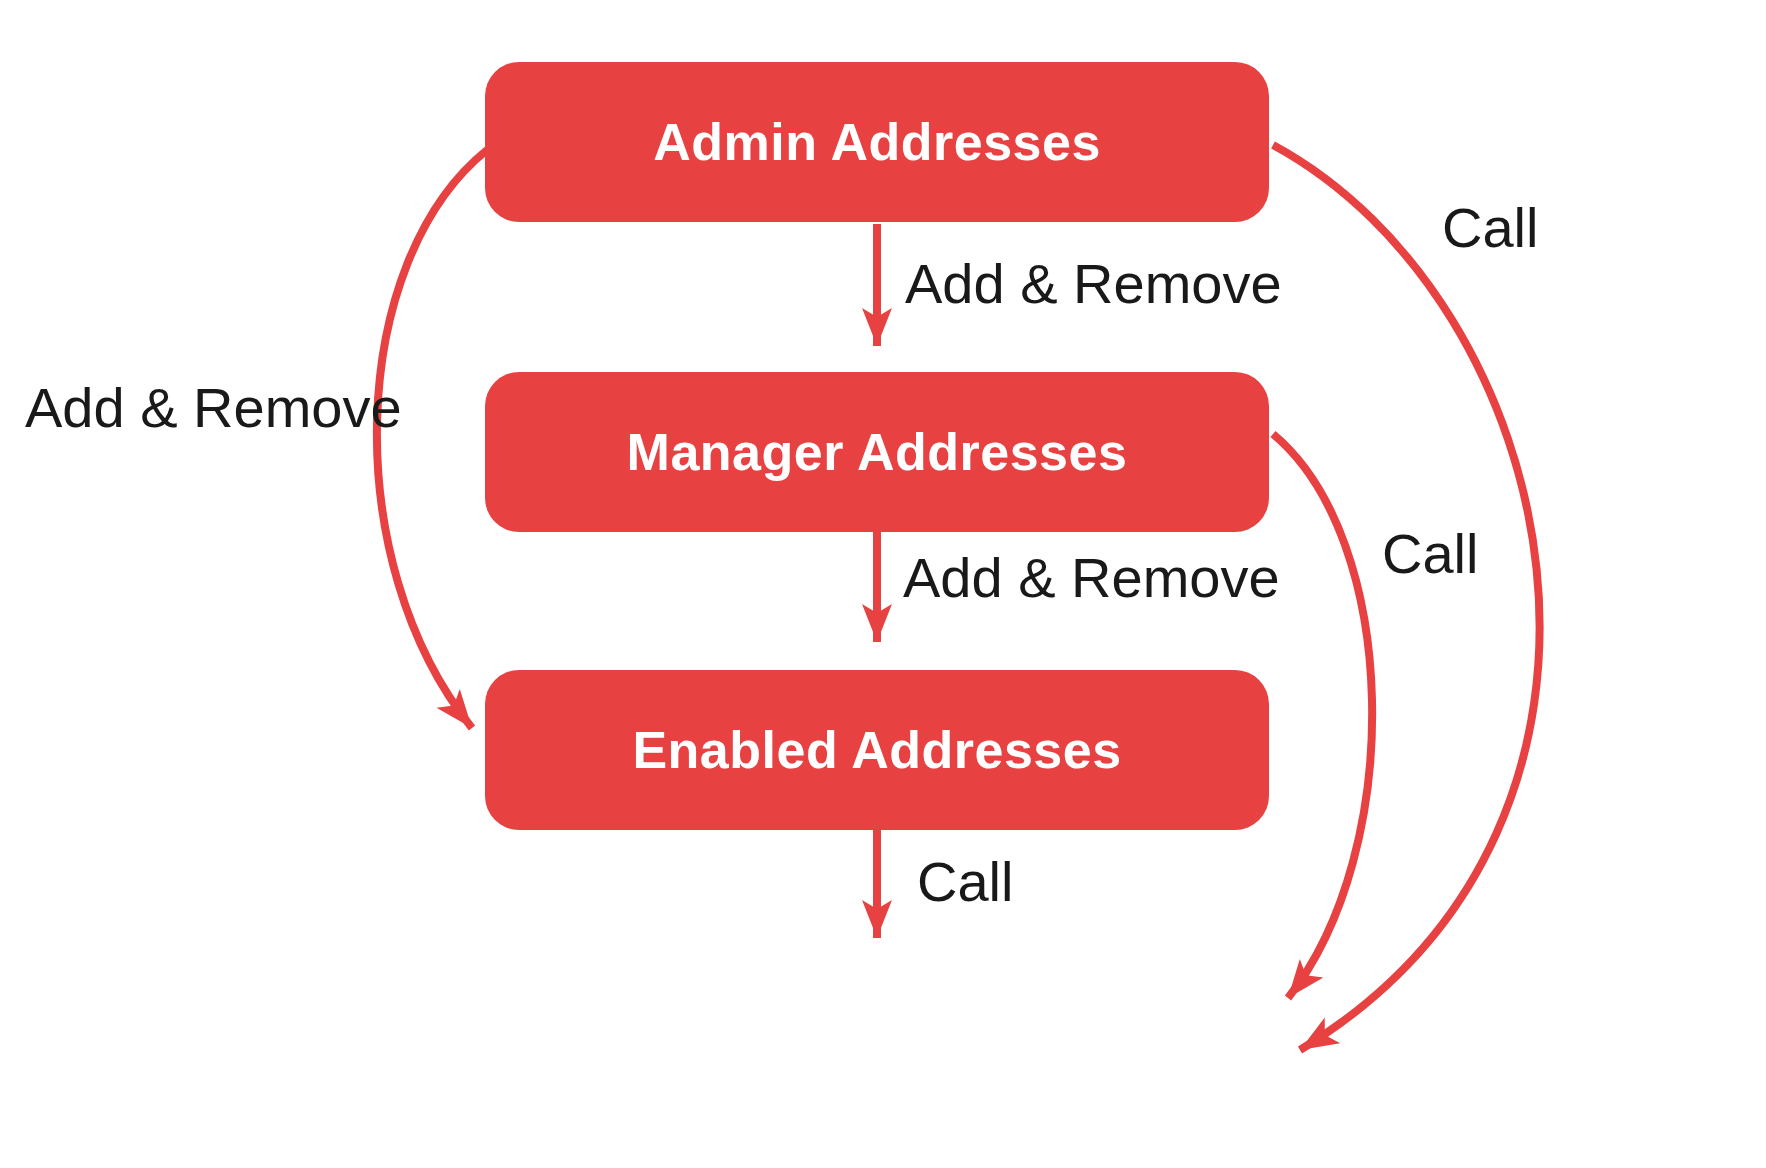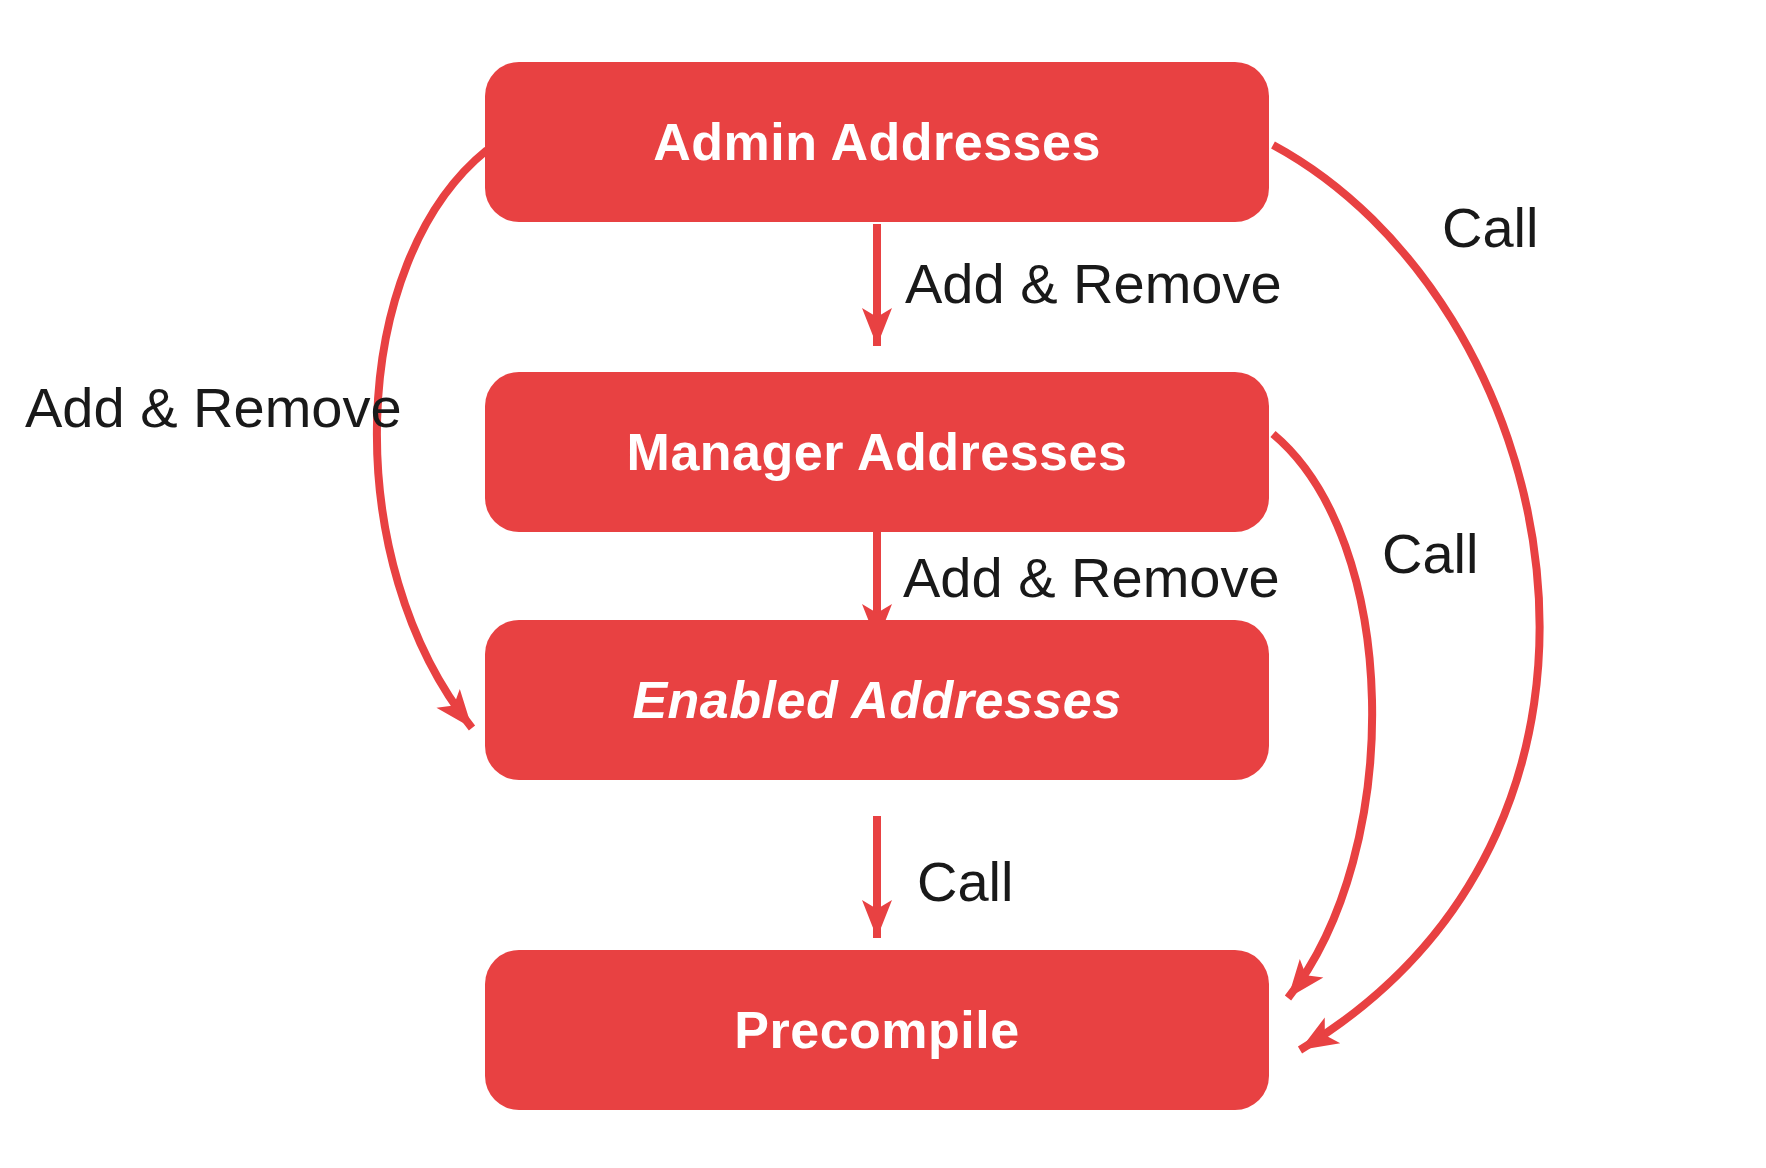--- a/index.html
+++ b/index.html
@@ -35,21 +35,21 @@
     justify-content: center;
     color: #ffffff;
     font-weight: bold;
     font-size: 52px;
     letter-spacing: 0.5px;
     z-index: 2;
     text-align: right;
   }
   .node-admin      { top: 62px;  }
   .node-manager    { top: 358px; margin-top: 14px; }
-  .node-enabled    { top: 620px; font-style: italic; }
+  .node-enabled    { top: 670px; }
   .node-precompile { top: 950px; }
 
   .edge-label {
     position: absolute;
     font-size: 56px;
     line-height: 56px;
     color: #191919;
     white-space: nowrap;
     z-index: 3;
   }
@@ -90,23 +90,20 @@
   </div>
 
   <div class="node node-manager">
     <span>Manager Addresses</span>
   </div>
 
   <div class="node node-enabled">
     <span>Enabled Addresses</span>
   </div>
 
-  <div class="node node-precompile">
-    <span>Precompile</span>
-  </div>
 
   <div class="edge-label label-admin-manager">Add &amp; Remove</div>
 
   <div class="edge-label label-manager-enabled">Add &amp; Remove</div>
 
   <div class="edge-label label-enabled-precompile">Call</div>
 
   <div class="edge-label label-admin-enabled">Add &amp; Remove</div>
 
   <div class="edge-label label-admin-precompile">Call</div>

